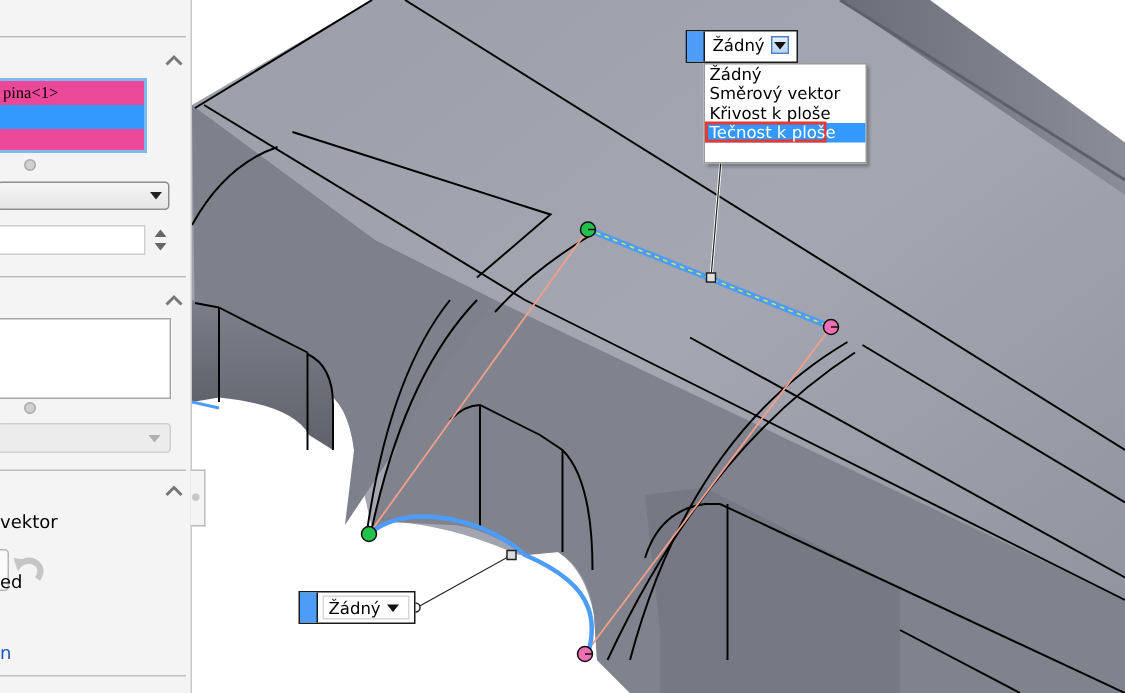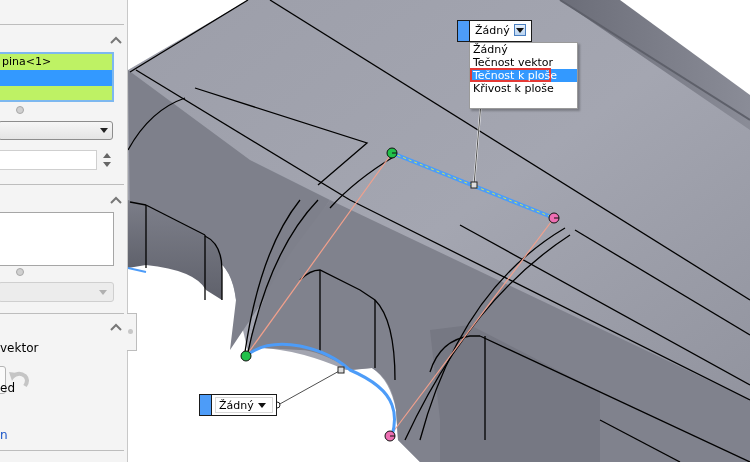--- a/index.html
+++ b/index.html
@@ -12,22 +12,22 @@
   
   .panel {
     position: absolute; left: 0; top: 0; width: 128px; height: 462px;
     background: #f4f4f4; border-right: 1px solid #c8c8c8; box-sizing: border-box;
   }
   .panel .sep { position: absolute; left: 0; width: 124px; height: 1px; background: #bdbdbd; }
   .panel .chev {
     position: absolute; width: 14px; height: 10px; right: 4px;
   }
   .listbox {
-    position: absolute; left: 0; top: 52px; width: 114px; height: 50px;
-    background: #bef264; border: 2px solid #7db8ef; border-left: none; box-sizing: border-box;
+    position: absolute; left: 0; top: 52px; width: 98px; height: 50px;
+    background: #ec4899; border: 2px solid #7db8ef; border-left: none; box-sizing: border-box; font-family: Liberation Serif, serif;
   }
   .listbox .row { height: 16px; line-height: 16px; padding-left: 2px; white-space: nowrap; font-size: 11px; }
   .listbox .row.sel { background: #3399ff; }
   .dot { position: absolute; width: 6px; height: 6px; border-radius: 50%; background: #d0d0d0; border: 1px solid #a8a8a8; }
   .combo {
     position: absolute; left: -2px; top: 121px; width: 115px; height: 19px;
     border: 1px solid #8d8d8d; border-radius: 3px; box-sizing: border-box;
     background: linear-gradient(#f6f6f6,#e4e4e4);
   }
   .combo .arrow { position: absolute; right: 4px; top: 6px; width: 0; height: 0;
@@ -240,23 +240,23 @@
   <div class="sel-box" style="width:56px;border:none;">
     <span class="sel-text" style="left:2px">Žádný</span>
     <div class="dd boxed" style="left:41px;">
         <div class="tri" style="left:1px;top:3px"></div>
       </div>
   </div>
 </div>
 
 <div class="dropdown">
   <div class="opt"><span>Žádný</span></div>
-  <div class="opt"><span>Tečnost vektor</span></div>
+  <div class="opt"><span>Směrový vektor</span></div>
+  <div class="opt"><span>Křivost k ploše</span></div>
   <div class="opt hi"><span class="outline"></span><span style="position:relative">Tečnost k ploše</span></div>
-  <div class="opt"><span>Křivost k ploše</span></div>
 </div>
 
 <div class="callout" style="left:199px;top:394px;width:78px;">
   <div class="flag"></div>
   <div class="sel-box" style="width:58px;">
     <span class="sel-text">Žádný</span>
     <div class="dd" style="left:40px;">
         <div class="tri"></div>
       </div>
   </div>

